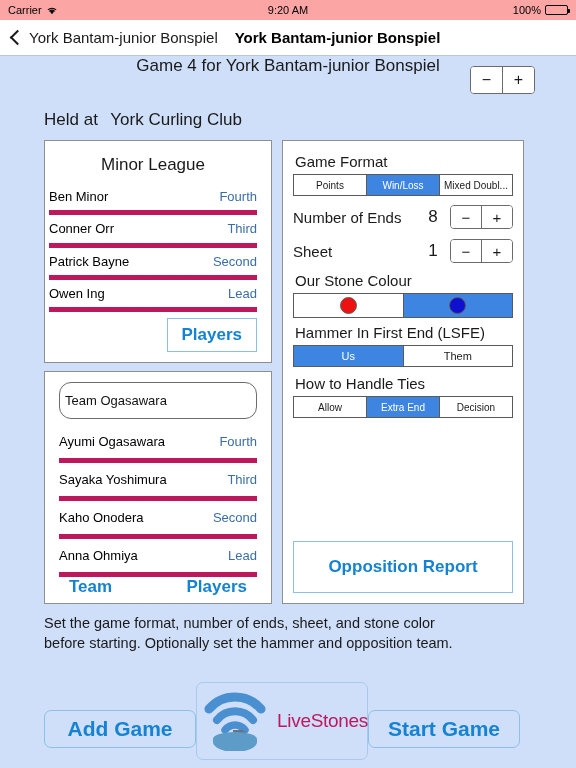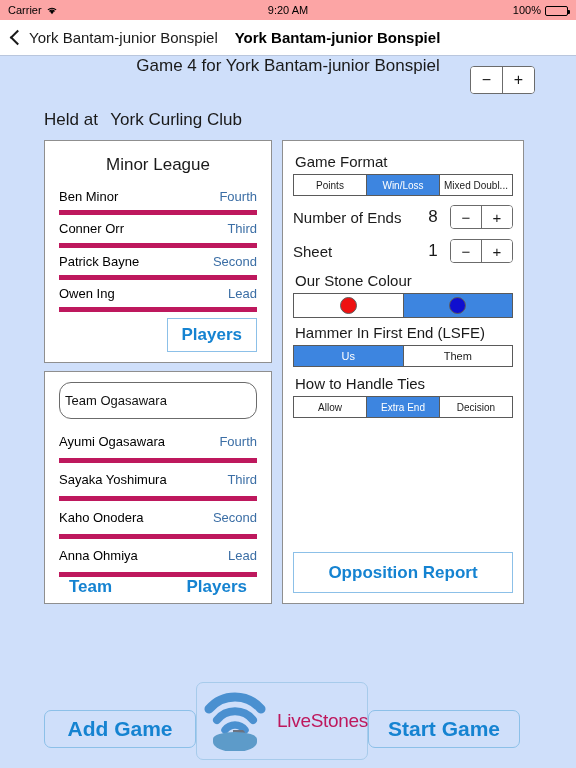--- a/index.html
+++ b/index.html
@@ -28,21 +28,21 @@
     background: #fca5a5;
     display: flex;
     align-items: center;
     padding: 0 8px;
     font-size: 11px;
     color: #000;
     box-sizing: border-box;
   }
   .sb-left { display: flex; align-items: center; gap: 4px; width: 150px; }
   .sb-center { flex: 1; text-align: center; font-size: 11px; }
-  .sb-right { width: 150px; display: flex; align-items: flex-end; justify-content: flex-end; gap: 4px; }
+  .sb-right { width: 150px; display: flex; align-items: center; justify-content: flex-end; gap: 4px; }
   .wifi-icon { display: inline-block; width: 12px; height: 10px; position: relative; }
   .battery {
     width: 23px; height: 10px; border: 1px solid #000; border-radius: 2px;
     position: relative; box-sizing: border-box; padding: 1px;
   }
   .battery::after {
     content: ""; position: absolute; right: -3px; top: 3px;
     width: 2px; height: 4px; background: #000; border-radius: 0 1px 1px 0;
   }
   .battery-fill { background: #000; height: 100%; width: 100%; }
@@ -111,21 +111,21 @@
   .col-left { width: 228px; display: flex; flex-direction: column; gap: 8px; }
   .col-right { width: 242px; }
 
   .card {
     background: #ffffff;
     border: 1px solid #8f8f8f;
     box-sizing: border-box;
   }
 
   
-  .team-card-1 { height: 223px; padding: 8px 14px 10px 14px; display: flex; flex-direction: column; }
+  .team-card-1 { height: 223px; padding: 8px 14px 10px 4px; display: flex; flex-direction: column; }
   .team-title {
     text-align: center; font-size: 17px; color: #1a1a1a; padding: 6px 0 8px 0;
   }
   .player-row {
     display: flex; justify-content: space-between; align-items: center;
     height: 35px; border-bottom: 5px solid #be185d; font-size: 13px;
   }
   .player-pos { color: #3b6ea5; }
   .card-btns { flex: 1; display: flex; align-items: center; justify-content: flex-end; padding-top: 6px; }
   .outline-btn {
@@ -185,21 +185,21 @@
   .stone-half {
     flex: 1; display: flex; align-items: center; justify-content: center; cursor: pointer; background: #fff;
   }
   .stone-half.on { background: #3d85e0; }
   .stone-half + .stone-half { border-left: 1px solid #5a5a5a; }
   .stone-dot { width: 17px; height: 17px; border-radius: 50%; border: 1px solid #5e5e5e; box-sizing: border-box; }
 
   .spacer { flex: 1; }
   .wide-btn {
     border: 1px solid #8cc0e8; background: #fff; color: #1583d1;
-    font-size: 17px; font-weight: bold; height: 41px;
+    font-size: 17px; font-weight: bold; height: 52px;
     display: flex; align-items: center; justify-content: center; cursor: pointer;
     box-sizing: border-box;
   }
 
   
   .instructions {
     padding: 10px 44px 0 44px;
     font-size: 14.5px; color: #1a1a1a; line-height: 1.35;
   }
   .bottom-bar {
@@ -381,20 +381,24 @@
         </div>
 
         <div class="spacer"></div>
 
         <div class="wide-btn">Opposition Report</div>
       </div>
     </div>
 
   </div>
 
+  <div class="instructions">
+    <div>Set the game format, number of ends, sheet, and stone color</div>
+    <div>before starting. Optionally set the hammer and opposition team.</div>
+  </div>
 
   <div class="bottom-bar">
     <div class="pill-btn">Add Game</div>
 
     <div class="logo-box">
       <span>
         <svg width="72" height="64" viewBox="0 0 72 64">
           <path d="M6 22 a34 34 0 0 1 52 0" stroke="#4a90d0" stroke-width="9" fill="none" stroke-linecap="round"></path>
           <path d="M14 33 a23 23 0 0 1 36 0" stroke="#4a90d0" stroke-width="8" fill="none" stroke-linecap="round"></path>
           <path d="M22 43 a12.5 12.5 0 0 1 20 0" stroke="#4a90d0" stroke-width="7.5" fill="none" stroke-linecap="round"></path>

